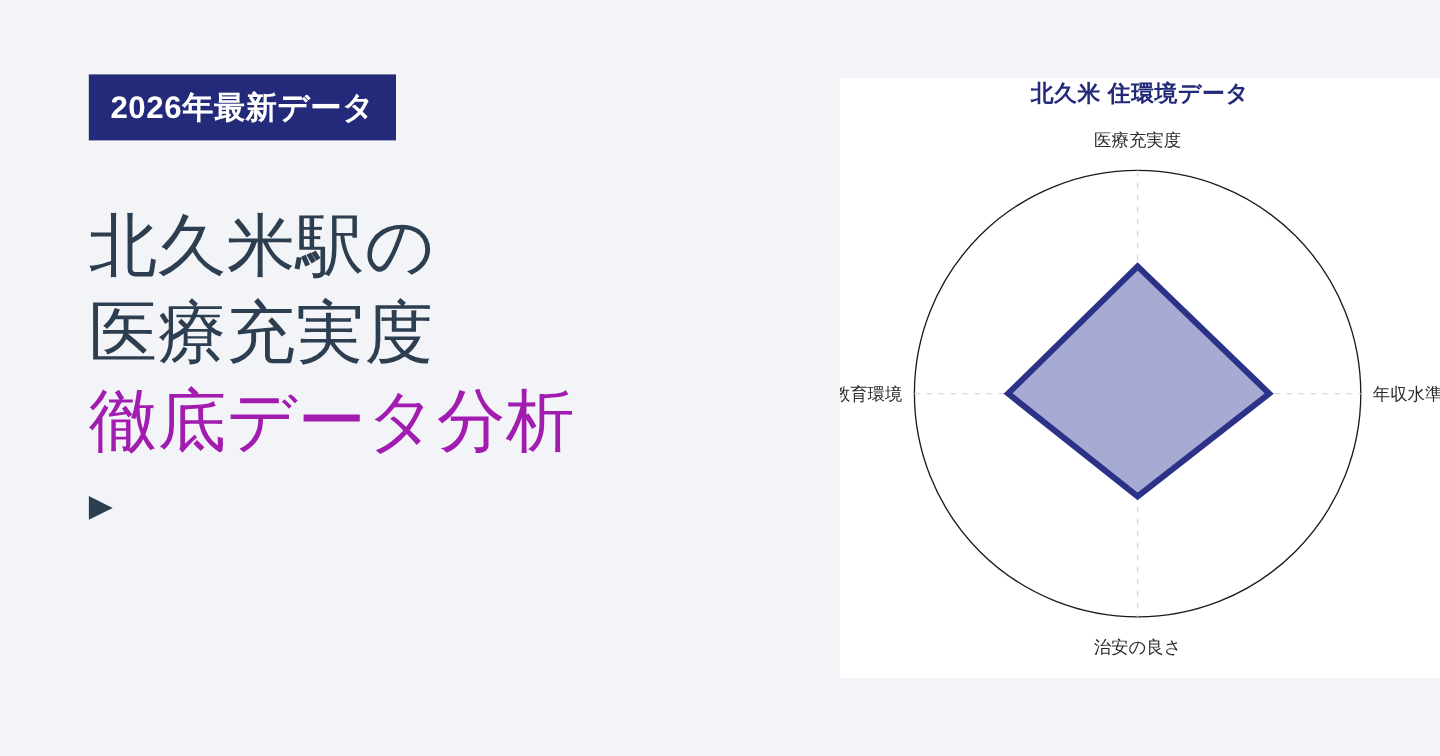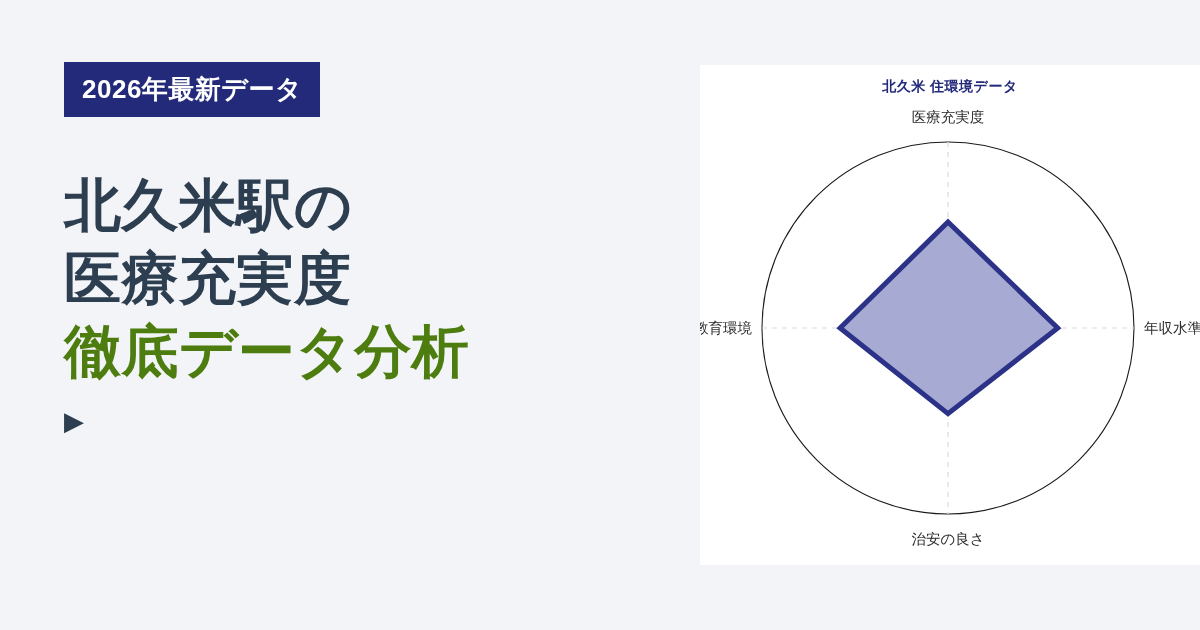--- a/index.html
+++ b/index.html
@@ -11,21 +11,21 @@
     height: 630px;
     background: #f3f4f8;
     font-family: "Liberation Sans", "DejaVu Sans", sans-serif;
     overflow: hidden;
     position: relative;
   }
 
   
   #left-column {
     position: absolute;
-    left: 4px;
+    left: 14px;
     top: 0;
     width: 700px;
     height: 630px;
     box-sizing: border-box;
     padding: 62px 0 0 60px;
   }
 
   #badge {
     display: inline-block;
     background: #232a7a;
@@ -37,28 +37,28 @@
     padding: 14px 18px 15px 18px;
     white-space: nowrap;
   }
 
   #headline {
     margin-top: 52px;
   }
   .headline-line {
     display: block;
     font-size: 57px;
-    font-weight: bold;
+    font-weight: normal;
     line-height: 1.28;
     letter-spacing: 0.5px;
     color: #2d3e50;
     white-space: nowrap;
   }
   .headline-line.accent {
-    color: #4d7c0f;
+    color: #a21caf;
   }
 
   #subtitle {
     margin-top: 20px;
     font-size: 30px;
     font-weight: bold;
     color: #2d3e50;
     letter-spacing: 0.5px;
     white-space: nowrap;
     display: flex;
@@ -77,25 +77,25 @@
     left: 700px;
     top: 65px;
     width: 500px;
     height: 500px;
     background: #ffffff;
     box-sizing: border-box;
   }
 
   #chart-title {
     position: absolute;
-    top: 13px;
+    top: 0;
     left: 0;
     width: 100%;
     text-align: center;
-    font-size: 14px;
+    font-size: 19px;
     font-weight: bold;
     color: #232a7a;
     letter-spacing: 0.5px;
     white-space: nowrap;
   }
 
   #radar-svg {
     position: absolute;
     left: 0;
     top: 0;

